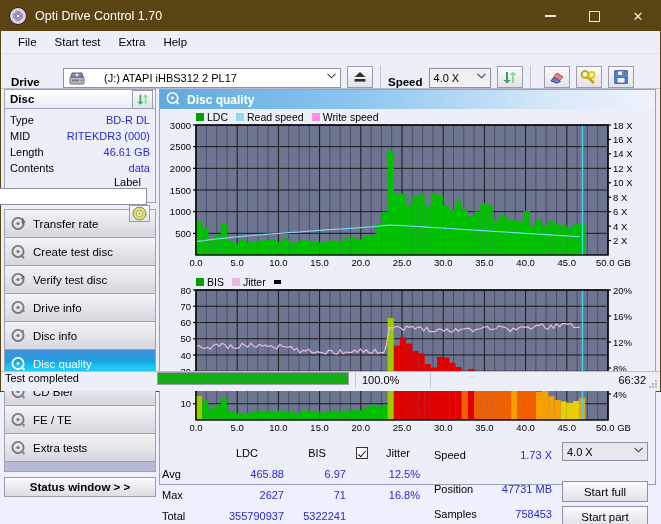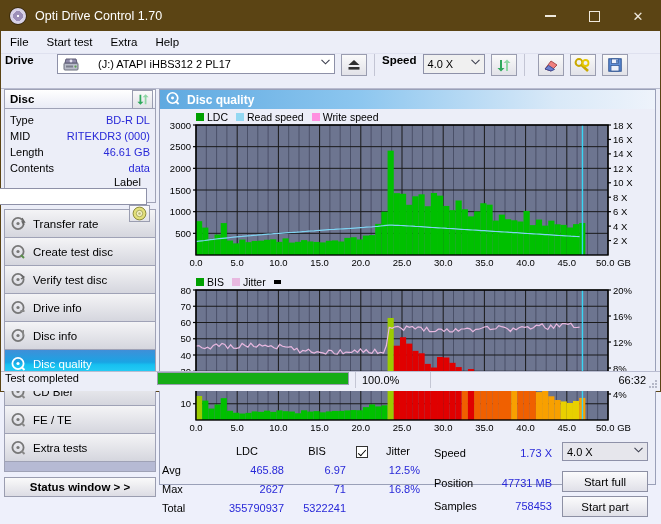--- a/index.html
+++ b/index.html
@@ -26,25 +26,25 @@
     background:radial-gradient(circle at 50% 50%, #fff 0 12%, #9c8fb8 13% 42%, #d8d2e8 43% 70%, #7a6f96 71% 100%);
     border:1px solid #3b2c0c;
     box-sizing:border-box;
   }
   .title-text{color:#fff;font-size:12.5px;}
   .winbtns{position:absolute;right:0;top:0;height:30px;display:flex;}
   .winbtn{width:44px;height:30px;display:flex;align-items:center;justify-content:center;color:#efe9dd;font-size:13px;}
   .winbtn .min{display:block;width:11px;height:1.5px;background:#efe9dd;}
   .winbtn .max{display:block;width:11px;height:11px;border:1.5px solid #efe9dd;box-sizing:border-box;}
   
-  .menubar{height:22px;background:#eceef8;display:flex;align-items:center;padding-left:0;
+  .menubar{height:22px;background:#eceef8;display:flex;align-items:center;padding-left:8px;
     border-bottom:1px solid #dfe1ef;}
   .menu-item{padding:2px 9px;font-size:11.5px;color:#000;}
   
-  .toolbar{height:34px;background:#eceef8;display:flex;align-items:flex-start;padding:0 0;
+  .toolbar{height:34px;background:#eceef8;display:flex;align-items:flex-end;padding:0 6px;
     border-bottom:1px solid #b9bcd0;}
   .lbl{font-weight:bold;font-size:11.5px;color:#000;}
   .combo{
     height:20px;background:#fff;border:1px solid #8e91a8;display:flex;align-items:center;
     box-sizing:border-box;font-size:11px;position:relative;
   }
   .combo .cv{padding-left:4px;white-space:nowrap;overflow:hidden;}
   .combo .caret{position:absolute;right:5px;top:4px;width:8px;height:8px;}
   .caret-svg{display:block;}
   .drivecombo{width:278px;margin-left:12px;gap:12px;}
@@ -794,21 +794,21 @@
 
           <div style="margin-left:8px;width:86px;">
             <div class="combo" style="height:19px;background:#e6e6ec;">
               <span class="cv">4.0 X</span>
               <span class="caret">
                 <svg class="caret-svg" width="9" height="6" viewBox="0 0 9 6">
                     <path d="M0.5 0.8 L4.5 4.8 L8.5 0.8" fill="none" stroke="#3c3f4e" stroke-width="1.1"></path>
                   </svg>
               </span>
             </div>
-            <div class="btn" style="margin-top:10px;text-align:right;">Start full</div>
+            <div class="btn" style="margin-top:20px;text-align:right;">Start full</div>
             <div class="btn" style="margin-top:4px;">Start part</div>
           </div>
         </div>
 
       </div>
     </div>
   </div>
 
   <div class="statusbar">
     <div class="sb-text">Test completed</div>

